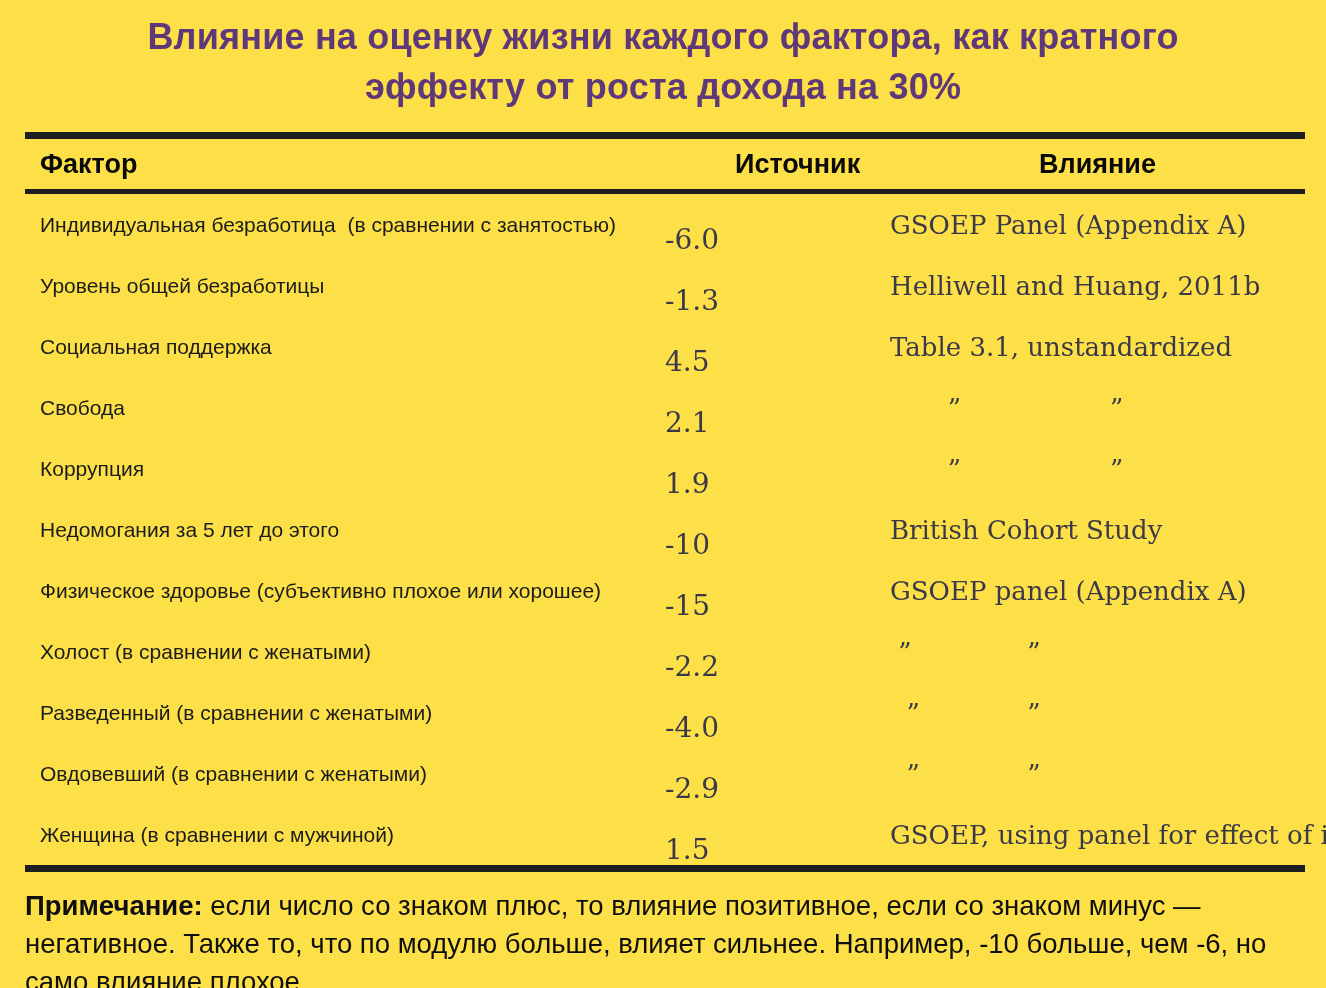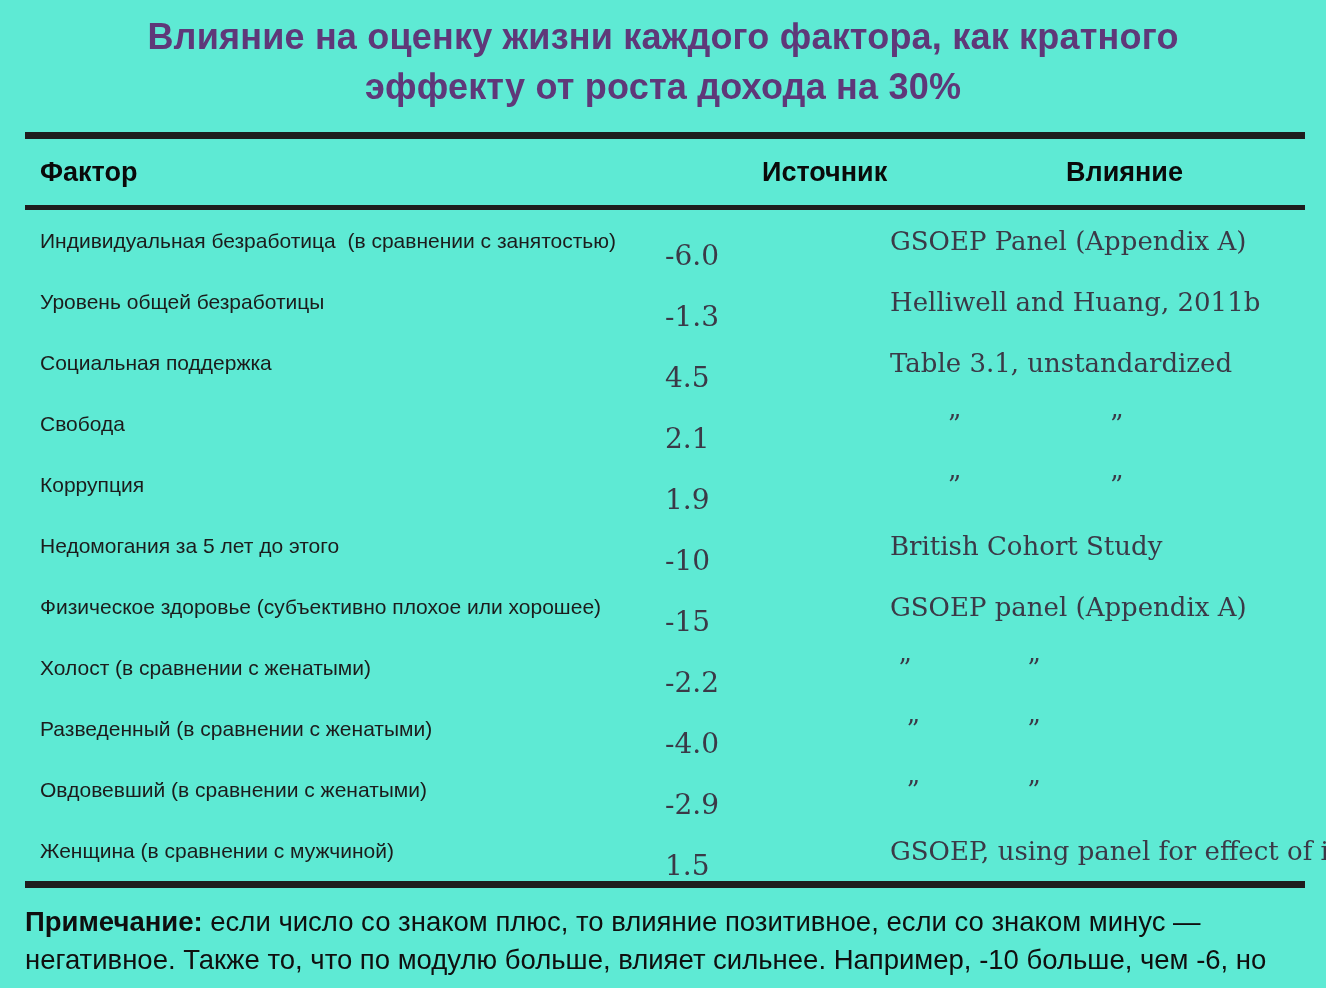--- a/index.html
+++ b/index.html
@@ -1,19 +1,19 @@
 <!DOCTYPE html>
 <html><head>
 <meta charset="utf-8">
 <style>
   * { margin: 0; padding: 0; box-sizing: border-box; }
   html, body { width: 1326px; height: 988px; background: #ffffff; overflow: hidden; }
   body { font-family: "Liberation Sans", sans-serif; }
 
-  .page { width: 1326px; height: 988px; background: #5eead4; padding-top: 12px; }
+  .page { width: 1326px; height: 988px; background: #fde047; padding-top: 12px; }
 
   .title {
     text-align: center;
     font-weight: bold;
     font-size: 36px;
     line-height: 50px;
     color: #5f3879;
     letter-spacing: 0.2px;
   }
 
@@ -22,21 +22,21 @@
   .rule { background: #1e1e1e; width: 100%; }
   .rule.thick { height: 7px; }
   .rule.mid   { height: 5px; }
 
   .grid-row {
     display: grid;
     grid-template-columns: 640px 225px 1fr;
     align-items: center;
   }
 
-  .header-row { height: 66px; gap: 27px; }
+  .header-row { height: 50px; }
   .header-cell { font-weight: bold; font-size: 27px; color: #0a0a0a; }
   .header-factor { padding-left: 15px; }
   .header-impact { text-align: center; }
   .header-source { padding-left: 70px; }
 
   .body-row { height: 61px; }
 
   .cell-factor {
     font-size: 21px;
     color: #1c1c1c;

